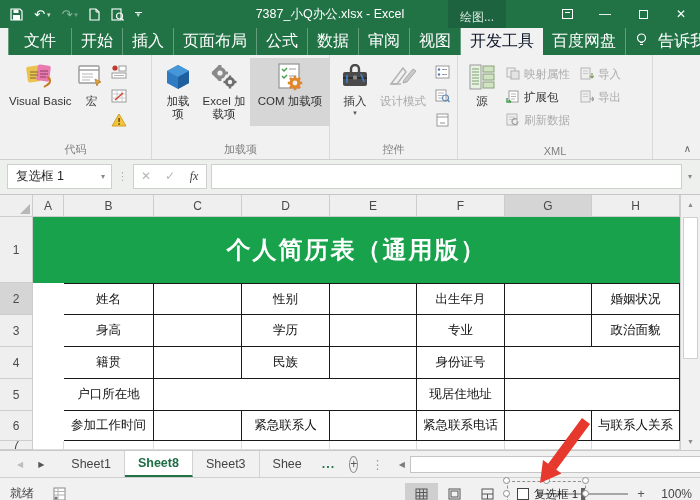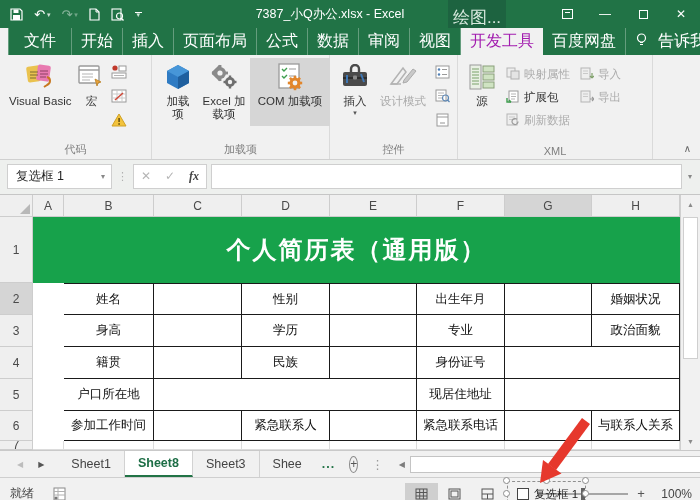--- a/index.html
+++ b/index.html
@@ -8,32 +8,32 @@
 .window{position:relative;width:700px;height:500px;background:#f1f1f1;overflow:hidden}
 
 .titlebar{position:absolute;top:0;left:0;right:0;height:28px;background:#217346;color:#fff}
 .qat{position:absolute;left:10px;top:0;height:28px;display:flex;align-items:center;gap:11px}
 .qicon{display:flex;align-items:center;font-size:13px;line-height:1;color:#fff}
 .qicon svg{display:block}
 .qcaret{font-size:7px;margin-left:2px;color:#cfe3d6}
 .dim{opacity:.45}
 .wtitle{position:absolute;left:180px;width:300px;top:0;height:28px;line-height:28px;text-align:center;font-size:12.5px;white-space:nowrap}
 .ctxpanel{position:absolute;left:448px;top:0;width:58px;height:55px;background:#1d6340;display:flex;flex-direction:column}
-.ctxgrp{height:44px;display:flex;align-items:center;justify-content:center;color:#d8e9de;font-size:17px}
+.ctxgrp{height:44px;display:flex;align-items:center;justify-content:center;color:#d8e9de;font-size:12px}
 .ctxtab{height:27px;display:flex;align-items:center;justify-content:center;color:#fff;font-size:12.5px}
 .winbtns{position:absolute;right:0;top:0;height:28px;display:flex}
 .winbtn{width:38px;height:28px;display:flex;align-items:center;justify-content:center;font-size:12px;color:#fff}
 .maxbox{width:9px;height:9px;border:1px solid #fff}
 .rdo{width:11px;height:10px;border:1px solid #fff;position:relative}
 .rdo:after{content:"";position:absolute;left:2px;top:2px;width:5px;height:4px;border-top:1px solid #fff}
 
 .tabrow{position:absolute;top:28px;left:8px;right:0;height:27px;background:#217346;display:flex;color:#fff;font-size:16px}
 .rtab{display:flex;align-items:center;padding:0 9px;border-right:1px solid rgba(255,255,255,.3);white-space:nowrap}
 .rtab.file{padding:0 15px;border-left:1px solid rgba(255,255,255,.3)}
-.rtab.active{background:#f1f1f1;color:#a21caf;border-right:none}
+.rtab.active{background:#f1f1f1;color:#0f172a;border-right:none}
 .ctxspacer{width:58px}
 .trright{margin-left:auto;display:flex;align-items:center}
 .tellme{display:flex;align-items:center;gap:11px;padding:0 10px;white-space:nowrap}
 .signin{padding:0 10px;white-space:nowrap}
 .share{height:27px;display:flex;align-items:center;gap:5px;background:#1d6340;padding:0 11px;white-space:nowrap}
 
 .ribbon{position:absolute;top:55px;left:0;right:0;height:105px;background:#f1f1f1;border-bottom:1px solid #d0d0d0;display:flex}
 .rgroup{position:relative;display:flex;align-items:flex-start;padding:3px 4px 16px 6px;border-right:1px solid #dadada;flex:none}
 .glabel{position:absolute;bottom:2px;left:0;right:0;text-align:center;font-size:11px;color:#7f7f7f}
 .bigbtn{display:flex;flex-direction:column;align-items:center;padding:3px 3px 0;font-size:11.5px;color:#333;text-align:center;flex:none}
@@ -48,21 +48,21 @@
 .listbtn.gray{color:#ababab}
 .dropcaret{font-size:7px;color:#555;margin-top:1px}
 .collapse{position:absolute;right:9px;bottom:5px;font-size:10px;color:#666}
 
 .fbar{position:absolute;top:160px;left:0;right:0;height:35px;background:#eef0ee;border-bottom:1px solid #c6c6c6;display:flex;align-items:center;padding:0 2px 2px 7px}
 .namebox{width:105px;height:25px;background:#fff;border:1px solid #cfcfcf;display:flex;align-items:center;padding-left:8px;font-size:12.5px;color:#222}
 .nbcaret{margin-left:auto;padding:0 6px;font-size:8px;color:#888}
 .fbdots{padding:0 5px;color:#b0b0b0;font-size:11px}
 .fbbtns{height:25px;background:#fff;border:1px solid #cfcfcf;display:flex;align-items:center}
 .fbtn{width:24px;text-align:center;color:#b5b5b5;font-size:12px}
-.fbtn.fx{color:#444;font-style:italic;font-family:"Liberation Serif",serif;font-weight:bold}
+.fbtn.fx{color:#444;font-style:italic;font-family:"Liberation Serif",serif;font-weight:normal}
 .fbinput{flex:1;height:25px;background:#fff;border:1px solid #cfcfcf;margin-left:4px}
 .fbexp{width:16px;text-align:center;color:#888;font-size:8px}
 
 .gridwrap{position:absolute;top:195px;left:0;width:700px;height:255px;background:#fff}
 .grid{position:absolute;left:0;top:0;width:680px;height:255px;display:grid;grid-template-columns:33px 31px 90px 88px 88px 87px 88px 87px 88px;grid-template-rows:22px 66px 32px 32px 32px 32px 30px 9px}
 .ch,.rh{background:#efefef;border-right:1px solid #cdcdcd;border-bottom:1px solid #cdcdcd;display:flex;align-items:center;justify-content:center;font-size:12px;color:#4a4a4a;overflow:hidden}
 .sel{background:#d5d5d5}
 .corner{background:#efefef;border-right:1px solid #cdcdcd;border-bottom:1px solid #cdcdcd;position:relative}
 .corner:after{content:"";position:absolute;right:2px;bottom:2px;border-style:solid;border-width:0 0 10px 10px;border-color:transparent transparent #b8b8b8 transparent}
 .banner{grid-area:2/2/3/10;background:#17a24b;color:#fff;display:flex;align-items:center;justify-content:center;font-size:24px;font-weight:bold;letter-spacing:2px;white-space:nowrap}

